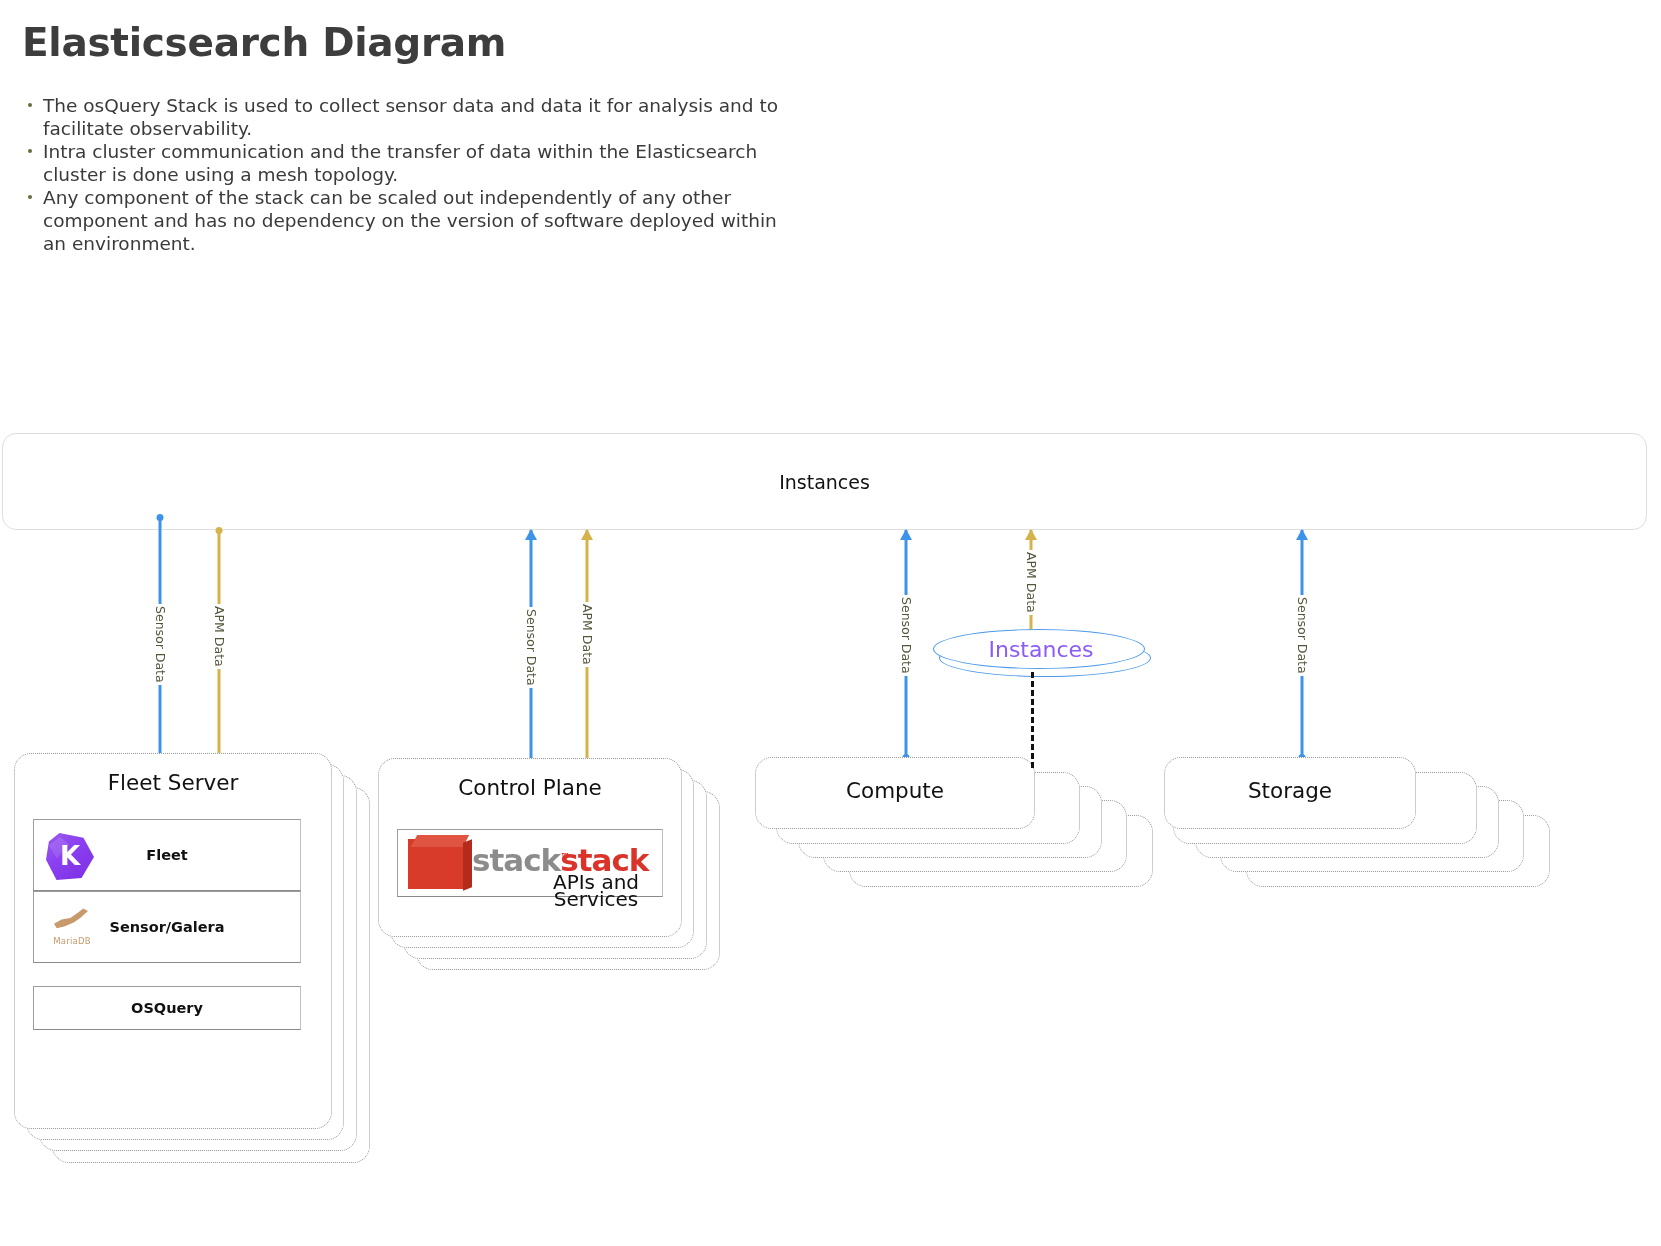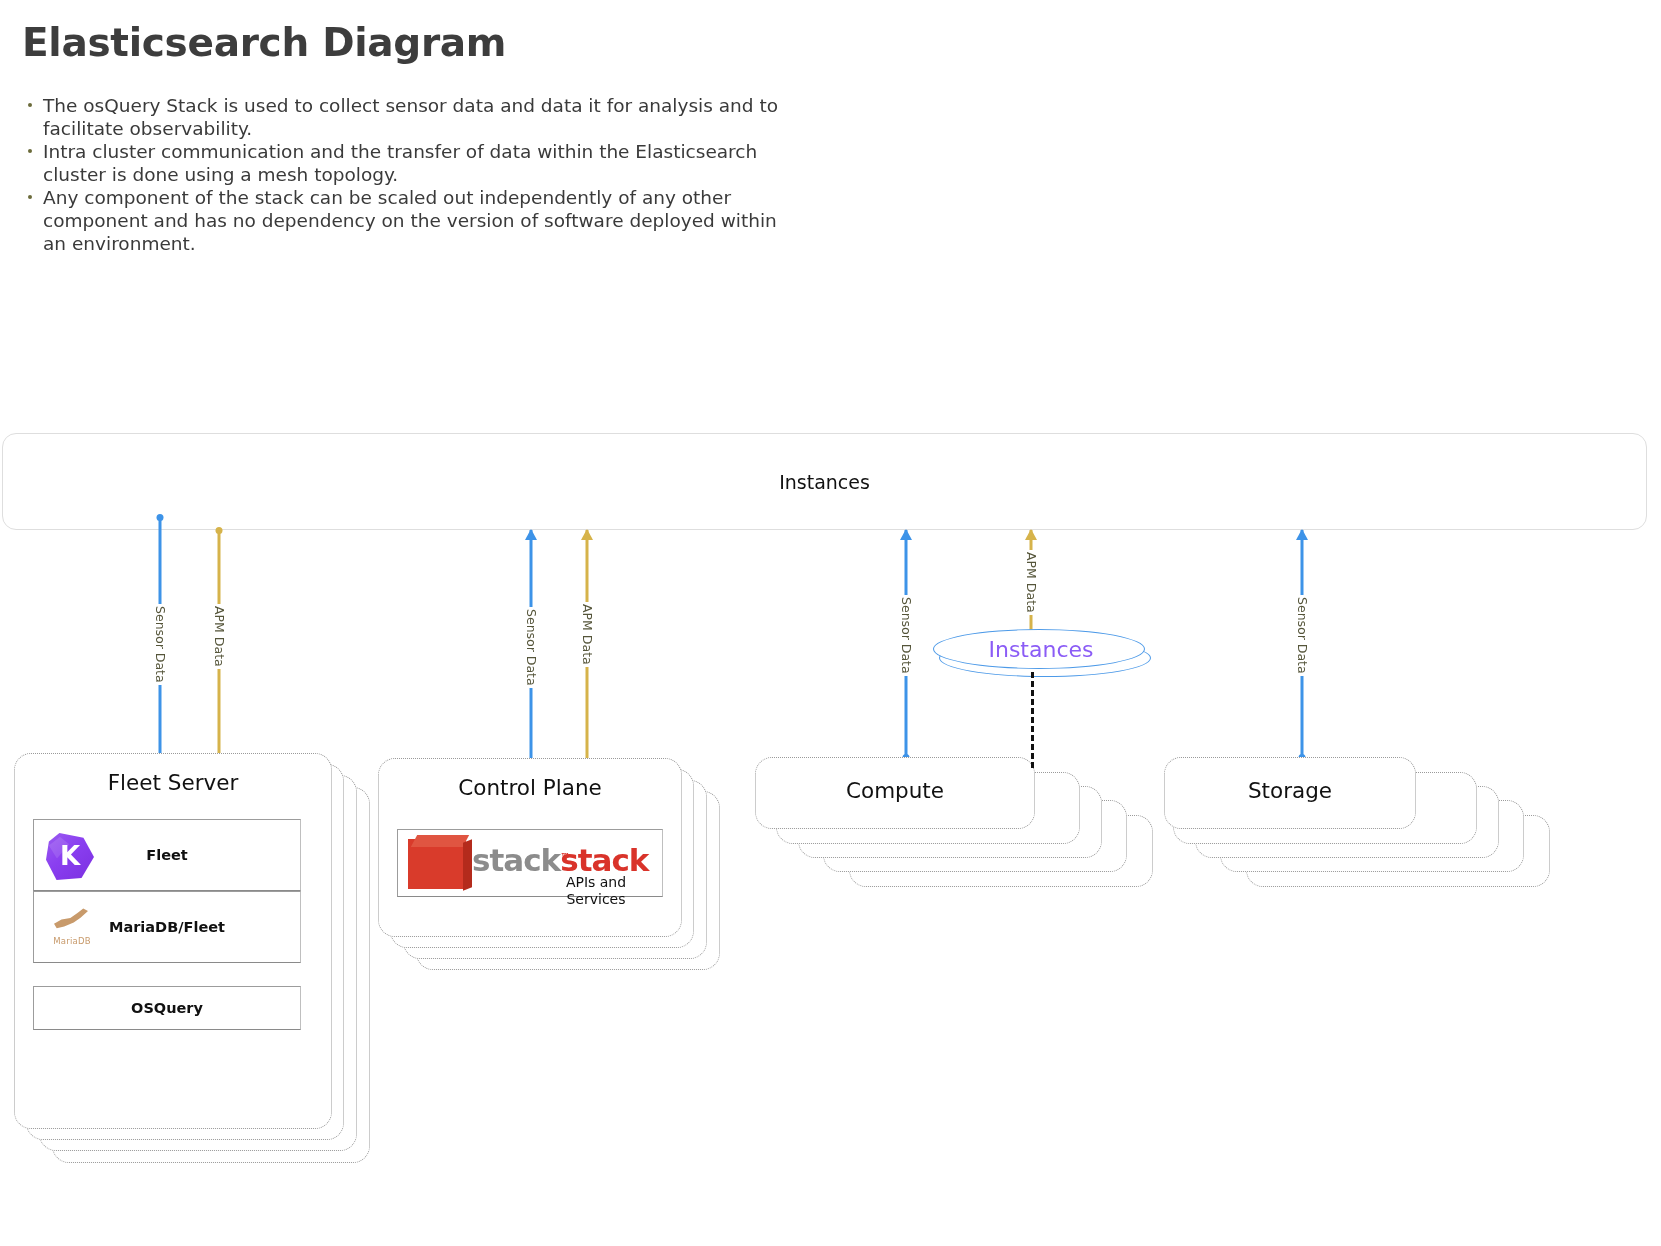--- a/index.html
+++ b/index.html
@@ -140,21 +140,21 @@
   .os-word{
     position:absolute;left:74px;top:12px;
     font-size:31px;font-weight:bold;letter-spacing:-1px;
     font-family:"DejaVu Sans","Liberation Sans",sans-serif;
   }
   .os-word .open{color:#8c8c8c;}
   .os-word .stack{color:#d9332a;}
   .os-word .tm{font-size:10px;color:#d9332a;vertical-align:super;}
   .os-sub{
     position:absolute;left:138px;top:44px;width:120px;text-align:center;
-    font-size:14px;line-height:17px;color:#111;
+    font-size:20px;line-height:17px;color:#111;
   }
 
   
   .instances{position:absolute;}
   .instances .ell{
     position:absolute;border:1.6px solid #4d9ae8;border-radius:50%;
     background:transparent;
   }
   .instances .ell.fill{background:#fff;}
   .instances .itext{
@@ -248,21 +248,21 @@
         <div class="comp-label">Fleet</div>
       </div>
 
       <div class="comp" style="left:18px;top:137px;width:268px;height:72px;">
         <div class="comp-icon" style="left:12px;top:16px;">
           <div class="maria-logo">
             <div class="seal"></div>
             <div class="word">MariaDB</div>
           </div>
         </div>
-        <div class="comp-label">MariaDB/Fleet</div>
+        <div class="comp-label">Sensor/Galera</div>
       </div>
 
       <div class="comp" style="left:18px;top:232px;width:268px;height:44px;">
         <div class="comp-label">OSQuery</div>
       </div>
     </div>
   </div>
 
   <div class="stack" style="left:378px;top:758px;width:350px;height:245px;">
     <div class="card ghost" style="left:38px;top:33px;width:304px;height:179px;"></div>

